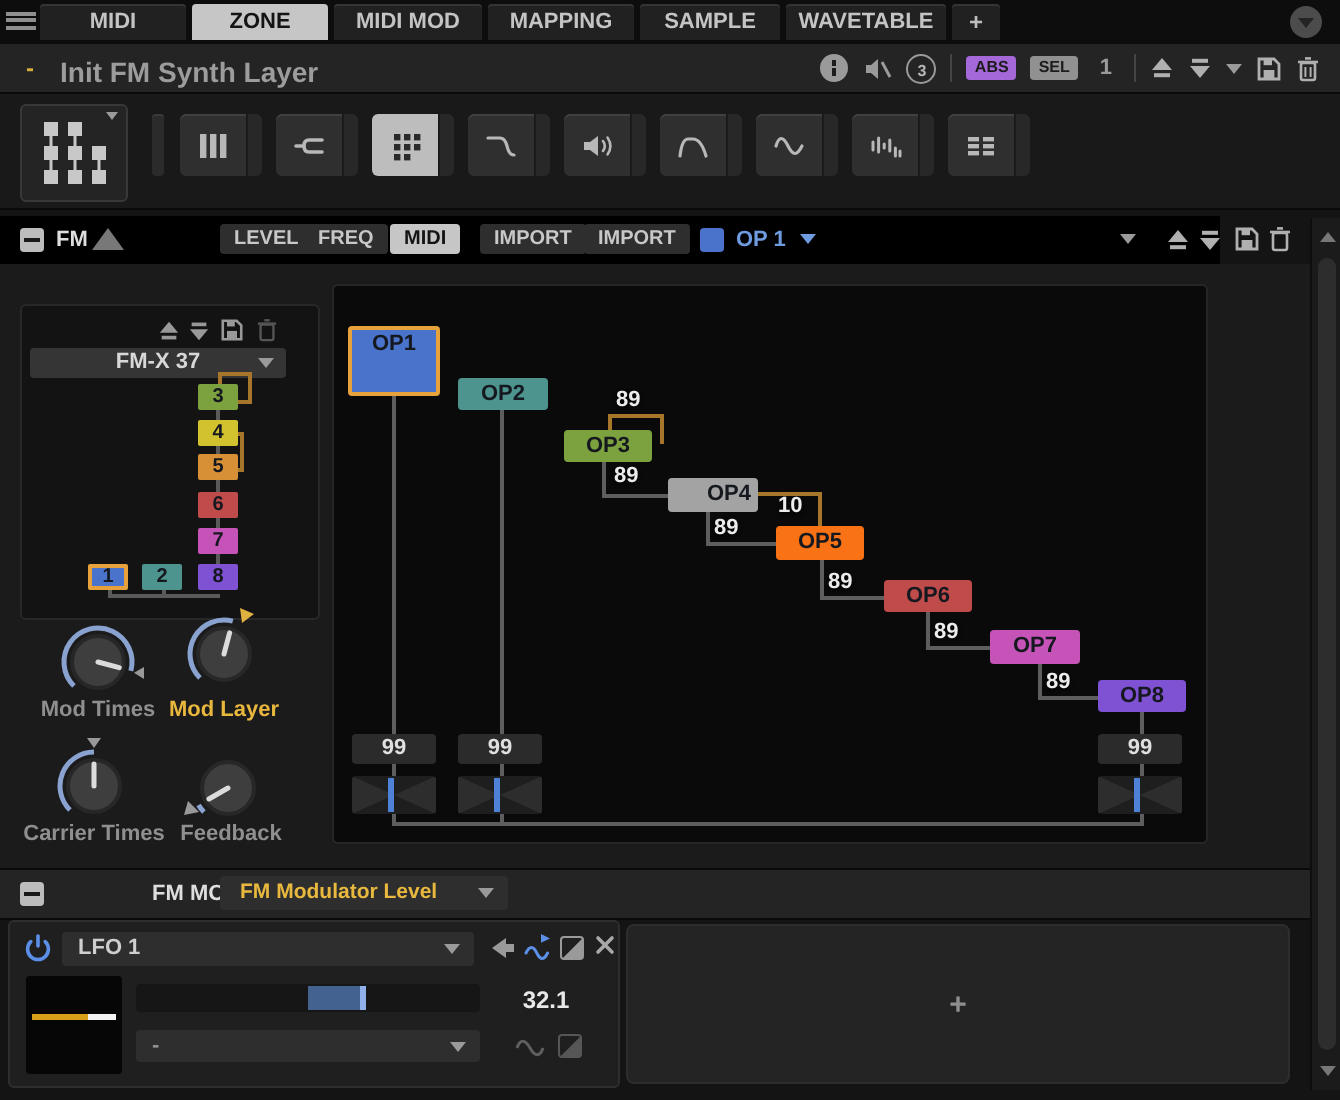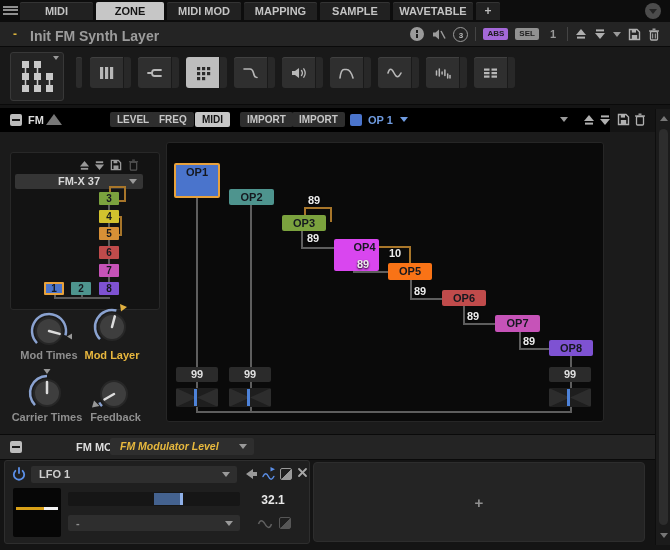--- a/index.html
+++ b/index.html
@@ -420,21 +420,21 @@
 
       <div class="fbline" style="left:137px;top:64px;width:28px;height:2px;"></div>
       <div class="fbline" style="left:163px;top:64px;width:2px;height:15px;"></div>
       <div class="fbline" style="left:137px;top:64px;width:2px;height:10px;"></div>
       <div class="fbline" style="left:212px;top:103px;width:32px;height:2px;"></div>
       <div class="fbline" style="left:242px;top:103px;width:2px;height:19px;"></div>
 
       <div class="op sel" style="left: 7px; top: 20px; width: 46px; height: 35px; line-height: 15px; background: rgb(74, 116, 204);">OP1</div>
       <div class="op" style="left: 62px; top: 46px; width: 45px; height: 16px; line-height: 16px; background: rgb(78, 148, 142);">OP2</div>
       <div class="op" style="left: 115px; top: 72px; width: 44px; height: 16px; line-height: 16px; background: rgb(123, 162, 62);">OP3</div>
-      <div class="op" style="left: 167px; top: 96px; width: 45px; height: 32px; line-height: 17px; background: #d946ef; padding-left: 16px;">OP4</div>
+      <div class="op" style="left: 167px; top: 96px; width: 45px; height: 17px; line-height: 17px; background: #a3a3a3; padding-left: 16px;">OP4</div>
       <div class="op" style="left: 221px; top: 120px; width: 44px; height: 17px; line-height: 17px; background: #f97316;">OP5</div>
       <div class="op" style="left: 275px; top: 147px; width: 44px; height: 16px; line-height: 16px; background: rgb(192, 75, 75);">OP6</div>
       <div class="op" style="left: 328px; top: 172px; width: 45px; height: 17px; line-height: 17px; background: rgb(198, 83, 184);">OP7</div>
       <div class="op" style="left: 382px; top: 197px; width: 44px; height: 16px; line-height: 16px; background: rgb(126, 82, 210);">OP8</div>
 
       <div class="amt" style="left:141px;top:51px;">89</div>
       <div class="amt" style="left:140px;top:89px;">89</div>
       <div class="amt" style="left:222px;top:104px;">10</div>
       <div class="amt" style="left:190px;top:115px;">89</div>
       <div class="amt" style="left:247px;top:142px;">89</div>
@@ -461,21 +461,21 @@
           <div class="val"></div>
         </div>
     </div>
   </div>
 
   <div class="abs fmmodhdr">
     <div class="abs minus-sq" style="left:10px;top:6px;">
         <i></i>
       </div>
     <span class="abs sec-title" style="left:28px;top:6px;padding-left:48px;">FM MOD</span>
-    <div class="dd" style="left:110px;top:3px;width:144px;height:17px;font-style:italic;">
+    <div class="dd" style="left:110px;top:3px;width:144px;height:17px;">
       <span class="lbl" style="color:#e8b93e;">FM Modulator Level</span>
       <div class="caret"></div>
     </div>
   </div>
 
   <div class="abs lfopanel">
     <svg class="abs" style="left:7px;top:6px;" width="14" height="14" viewBox="0 0 14 14">
       <path d="M3.4 3.8 A5.2 5.2 0 1 0 10.6 3.8" fill="none" stroke="#5b8fe8" stroke-width="1.8" stroke-linecap="round"></path>
       <line x1="7" y1="1" x2="7" y2="6" stroke="#5b8fe8" stroke-width="1.8" stroke-linecap="round"></line>
     </svg>

